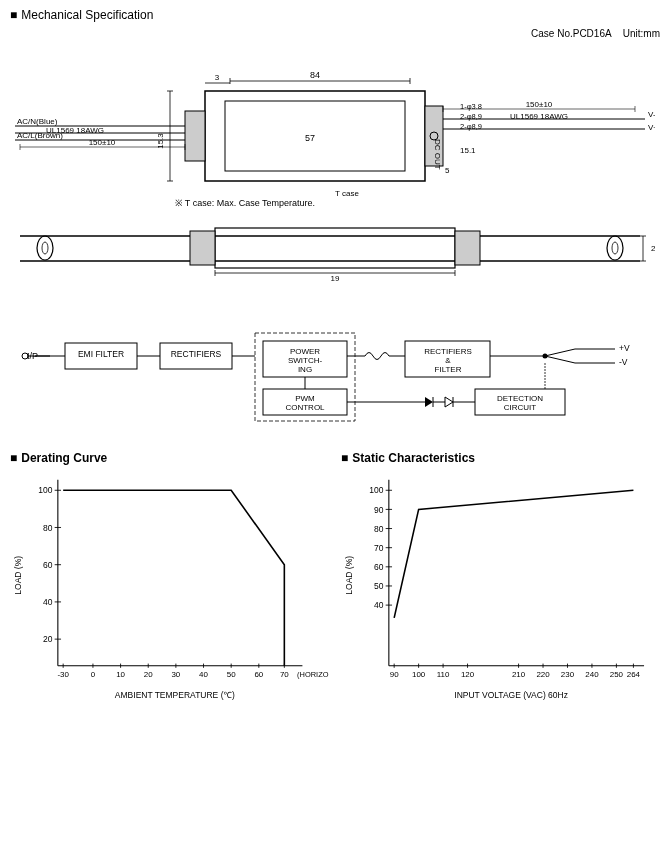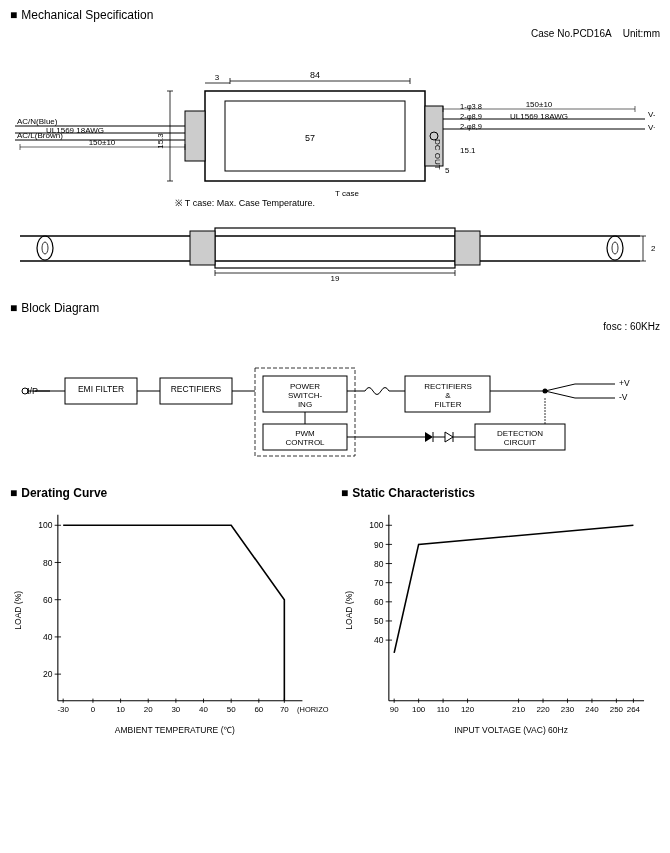--- a/index.html
+++ b/index.html
@@ -198,22 +198,20 @@
 
         <line x1="200" y1="222" x2="440" y2="222" stroke="#000" stroke-width="0.8"></line>
         <line x1="200" y1="219" x2="200" y2="225" stroke="#000" stroke-width="0.8"></line>
         <line x1="440" y1="219" x2="440" y2="225" stroke="#000" stroke-width="0.8"></line>
         <text x="320" y="230" text-anchor="middle" font-size="8">19</text>
       </svg>
     </div>
   </div>
 
   <div class="block-section">
-    <div class="section-header">Block Diagram</div>
-    <div class="block-fosc">fosc : 60KHz</div>
 
     <div class="block-diagram">
       <svg viewBox="0 0 640 130" xmlns="http://www.w3.org/2000/svg" font-family="Arial" font-size="8.5">
 
         <text x="12" y="58" font-size="9">I/P</text>
         <circle cx="10" cy="55" r="3" fill="none" stroke="#000" stroke-width="1"></circle>
         <line x1="13" y1="55" x2="35" y2="55" stroke="#000" stroke-width="1"></line>
         <line x1="13" y1="52" x2="13" y2="58" stroke="#000" stroke-width="0.5"></line>
 
         <line x1="20" y1="55" x2="50" y2="55" stroke="#000" stroke-width="1"></line>

